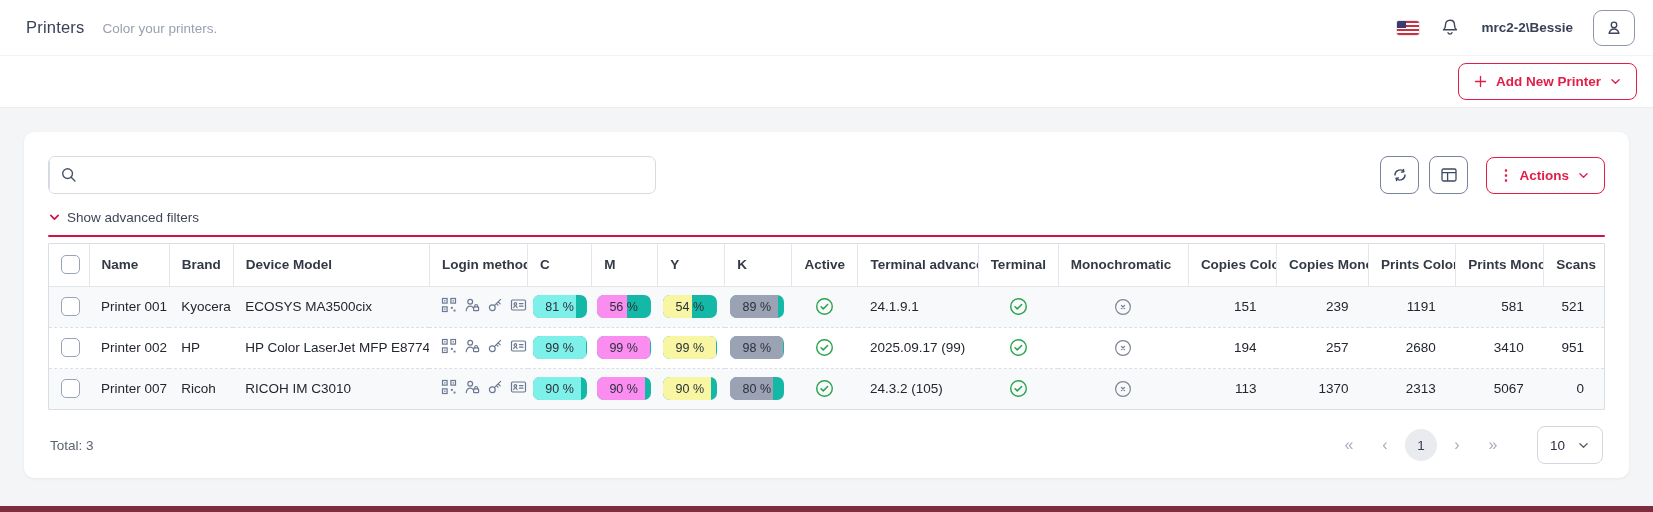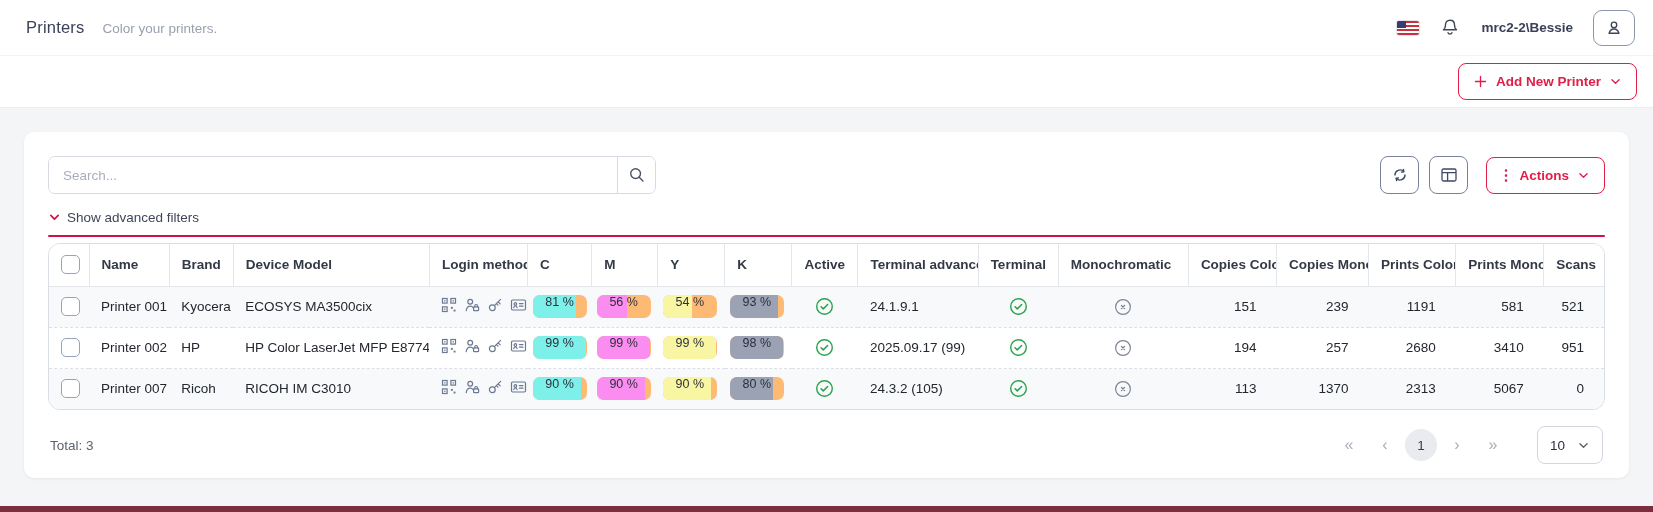--- a/index.html
+++ b/index.html
@@ -42,38 +42,38 @@
   .tools { display:flex; gap:10px; align-items:center; }
   .iconbtn { width:39px; height:38px; border:1px solid #77839b; border-radius:8px; background:#fff;
              display:flex; align-items:center; justify-content:center; cursor:pointer; }
   .tools .btn-red { margin-left:8px; }
 
   .filters { display:flex; align-items:center; gap:6px; margin-top:16px; font-size:13.5px; color:#3f4658;
              cursor:pointer; width:max-content; }
   .red-rule { height:2px; background:#d01245; margin-top:10px; border-radius:1px; }
 
   
-  .tablewrap { margin-top:6px; border:1px solid #d9dde4; border-radius:12px; overflow:hidden; }
+  .tablewrap { margin-top:6px; border:1px solid #d9dde4; border-radius:1px; overflow:hidden; }
   table { width:100%; border-collapse:collapse; table-layout:fixed; font-size:13.5px; color:#23272e; }
   thead th { height:42px; text-align:left; padding:0 12px; font-weight:700; color:#333a45;
              border-right:1px solid #e3e6eb; border-bottom:1px solid #e3e6eb; background:#fff;
              overflow:hidden; white-space:nowrap; cursor:pointer; }
   thead th:last-child { border-right:0; }
   tbody td { height:41px; padding:0 12px; overflow:hidden; white-space:nowrap; }
   tbody tr { border-top:1px dashed #dcdfe5; }
   tbody tr:first-child { border-top:0; }
   tbody tr.stripe { background:#f8f9fb; }
   td.num { text-align:right; padding-right:20px; }
   td.center { text-align:center; }
   td.pbadge { padding:0 5px; }
   th.colcheck, td.colcheck { padding:0 0 0 12px; }
   .cb { width:19px; height:19px; border:1.6px solid #98a2b8; border-radius:5px; background:#fff; cursor:pointer; }
   .licons { display:inline-flex; gap:7px; align-items:center; }
-  .badge { position:relative; width:54px; height:23px; border-radius:7px; background:#fdba74; overflow:hidden;
-           display:flex; align-items:flex-start; justify-content:center; }
+  .badge { position:relative; width:54px; height:23px; border-radius:7px; background:#14b8a6; overflow:hidden;
+           display:flex; align-items:center; justify-content:center; }
   .badge .fill { position:absolute; left:0; top:0; bottom:0; }
   .badge span { position:relative; font-size:12.5px; color:#2c313a; }
   .icwrap { display:inline-flex; vertical-align:middle; }
 
   
   .card-footer { display:flex; justify-content:space-between; align-items:center; margin-top:16px; padding:0 2px; }
   .total { font-size:13.5px; color:#5b6270; }
   .pager { display:flex; align-items:center; gap:0; }
   .pgbtn { width:36px; text-align:center; color:#a7aebb; font-size:16px; cursor:pointer; user-select:none; }
   .page-current { width:32px; height:32px; border-radius:50%; background:#e9ebef; color:#3a4158;
@@ -125,21 +125,20 @@
         <path d="M4 6.5l5 5 5-5" fill="none" stroke="#e11d48" stroke-width="1.8" stroke-linecap="round" stroke-linejoin="round"></path>
       </svg>
     </button>
   </div>
 
   <div class="content">
     <div class="card">
 
       <div class="card-toolbar">
         <div class="searchgroup">
-          <input type="text" placeholder="Search..." style="">
           <button class="searchbtn">
             <svg width="18" height="18" viewBox="0 0 18 18">
               <circle cx="7.6" cy="7.6" r="4.9" fill="none" stroke="#4a5568" stroke-width="1.4"></circle>
               <path d="M11.2 11.2l3.7 3.7" stroke="#4a5568" stroke-width="1.4" stroke-linecap="round"></path>
             </svg>
           </button>
         </div>
 
         <div class="tools">
           <button class="iconbtn">
@@ -292,21 +291,21 @@
                 </td>
                 <td class="pbadge">
                   <div class="badge">
                     <div class="fill" style="width: 54%; background: rgb(249, 246, 163);"></div>
                     <span>54 %</span>
                   </div>
                 </td>
                 <td class="pbadge">
                   <div class="badge">
                     <div class="fill" style="width: 89%; background: rgb(154, 162, 180);"></div>
-                    <span>93 %</span>
+                    <span>89 %</span>
                   </div>
                 </td>
                 <td class="center">
   <span class="icwrap">
     <svg width="19" height="19" viewBox="0 0 20 20">
       <circle cx="10" cy="10" r="8.2" fill="none" stroke="#2ca44e" stroke-width="1.5"></circle>
       <path d="M6.4 10.2l2.3 2.3 4.6-4.6" fill="none" stroke="#2ca44e" stroke-width="1.6" stroke-linecap="round" stroke-linejoin="round"></path>
     </svg>
   </span>
 </td>

